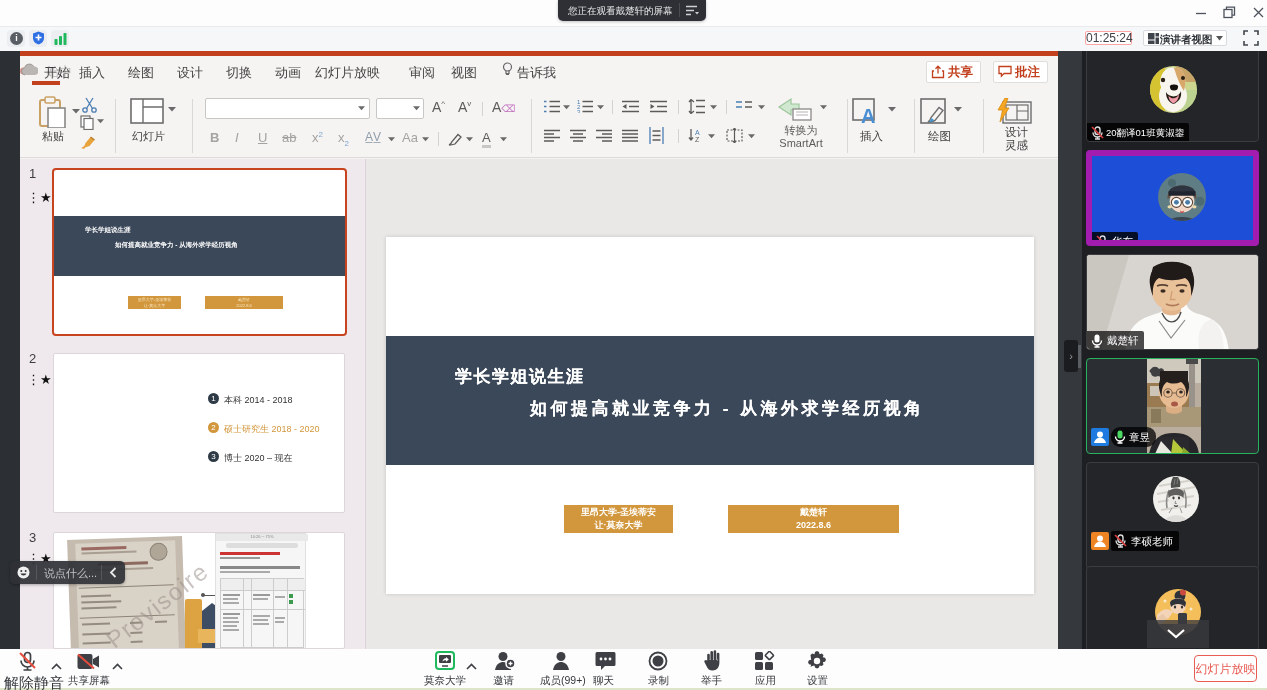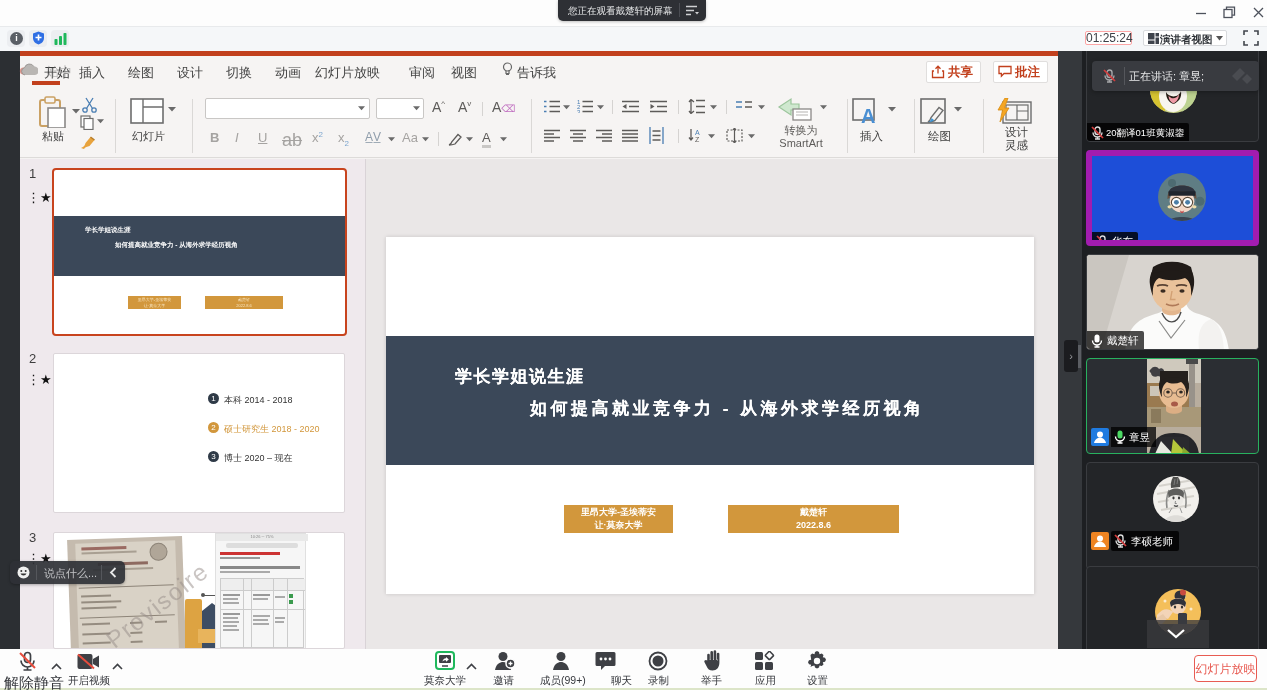--- a/index.html
+++ b/index.html
@@ -171,21 +171,21 @@
         <path d="M0 0l4 4.5L8 0z" fill="#6a6a6a"></path>
       </svg>
     <div class="abs" style="left:412px;top:3px;font-size:14px;color:#5d5b59">A<sup style="font-size:8px">^</sup></div>
     <div class="abs" style="left:438px;top:3px;font-size:14px;color:#5d5b59">A<sup style="font-size:8px">v</sup></div>
     <div class="abs" style="left:462px;top:6px;width:1px;height:14px;background:#d5d3d1"></div>
     <div class="abs" style="left:472px;top:3px;font-size:14px;color:#5d5b59">A<span style="color:#c06fc0;font-size:10px">⌫</span></div>
 
     <div class="abs" style="left:190px;top:34px;font-size:13px;font-weight:bold;color:#a5a3a1">B</div>
     <div class="abs" style="left:215px;top:34px;font-size:13px;font-style:italic;color:#a5a3a1">I</div>
     <div class="abs" style="left:238px;top:34px;font-size:13px;text-decoration:underline;color:#a5a3a1">U</div>
-    <div class="abs" style="left:262px;top:34px;font-size:18px;text-decoration:line-through;color:#a5a3a1">ab</div>
+    <div class="abs" style="left:262px;top:34px;font-size:13px;text-decoration:line-through;color:#a5a3a1">ab</div>
     <div class="abs" style="left:292px;top:34px;font-size:13px;color:#a5a3a1">x<sup style="font-size:8px;color:#7da6cf">2</sup></div>
     <div class="abs" style="left:318px;top:34px;font-size:13px;color:#a5a3a1">x<sub style="font-size:8px;color:#7da6cf">2</sub></div>
     <div class="abs" style="left:345px;top:34px;font-size:12px;color:#8f9dab">A̲V̲</div>
     <svg class="abs" style="left:368px;top:41px" width="7" height="5" viewBox="0 0 8 5">
         <path d="M0 0l4 4.5L8 0z" fill="#6a6a6a"></path>
       </svg>
     <div class="abs" style="left:382px;top:34px;font-size:13px;color:#a5a3a1">Aa</div>
     <svg class="abs" style="left:402px;top:41px" width="7" height="5" viewBox="0 0 8 5">
         <path d="M0 0l4 4.5L8 0z" fill="#6a6a6a"></path>
       </svg>
@@ -566,21 +566,21 @@
       <path d="M14 82l12 13H8z" fill="#e8e8e0"></path>
       <path d="M26 80l14 15H24z" fill="#b5c83a"></path>
       <path d="M36 88l8 7h-9z" fill="#8aa82e"></path>
     </svg>
     <div class="abs" style="left:4px;top:69px;width:18px;height:18px;background:#1f7be0;border-radius:2px">
       <svg width="18" height="18" viewBox="0 0 18 18">
           <circle cx="9" cy="6.5" r="3" fill="#fff"></circle>
           <path d="M3 15c1-4 4-5.5 6-5.5s5 1.5 6 5.5z" fill="#fff"></path>
         </svg>
     </div>
-    <div class="abs" style="left:24px;top:68px;height:20px;background:rgba(0,0,0,.75);color:#fff;font-size:10.5px;line-height:20px;padding:0 6px 0 18px;border-radius:0">章昱</div>
+    <div class="abs" style="left:24px;top:68px;height:20px;background:rgba(0,0,0,.75);color:#fff;font-size:10.5px;line-height:20px;padding:0 6px 0 18px;border-radius:9px">章昱</div>
     <svg class="abs" style="left:27px;top:71px" width="12" height="14" viewBox="0 0 12 14">
         <g fill="none" stroke="#fff" stroke-width="1.4">
           <path d="M1.5 6.5a4.5 4.5 0 009 0M6 11v2M3.5 13h5"></path>
         </g>
         <rect x="3.5" y="0.5" width="5" height="8" rx="2.5" fill="#4cd964"></rect>
       </svg>
   </div>
 
   <div class="abs" style="left:4px;top:411px;width:173px;height:108px;background:#232528;border:1px solid #3a3c40;border-radius:4px;overflow:hidden">
     <div class="abs" style="left:66px;top:13px;width:46px;height:46px;border-radius:50%;background:#f2f0ec;overflow:hidden">
@@ -633,37 +633,20 @@
         <path d="M0 35h46v11H0z" fill="#6a6258"></path>
         <path d="M0 35h19l-8 11H0z" fill="#5a5248"></path>
       </svg>
     </div>
     <div class="abs" style="left:60px;top:53px;width:62px;height:28px;background:rgba(58,58,62,.78)"></div>
     <svg class="abs" style="left:80px;top:62px" width="18" height="10" viewBox="0 0 18 10">
         <path d="M1 1l8 7 8-7" stroke="#fff" stroke-width="2.2" fill="none"></path>
       </svg>
   </div>
 
-  <div class="abs" style="left:10px;top:10px;width:167px;height:30px;background:#393b40;border-radius:4px;box-shadow:0 1px 4px rgba(0,0,0,.3)">
-    <svg class="abs" style="left:10px;top:8px" width="15" height="14" viewBox="0 0 15 14">
-        <g fill="none" stroke="#a8a9ab" stroke-width="1.4">
-          <rect x="5" y="1" width="5" height="7.5" rx="2.5"></rect>
-          <path d="M3 6.5a4.5 4.5 0 009 0M7.5 11v2M5 13h5"></path>
-        </g>
-        <path d="M2 1l11 11" stroke="#d23c3c" stroke-width="1.7"></path>
-      </svg>
-    <div class="abs" style="left:32px;top:6px;width:1px;height:18px;background:#55575c"></div>
-    <div class="abs" style="left:37px;top:8px;color:#e6e7e8;font-size:11px">正在讲话: 章昱;</div>
-    <svg class="abs" style="left:138px;top:5px" width="24" height="20" viewBox="0 0 24 20">
-        <g fill="#4a4c51">
-          <path d="M2 10L10 2l5 5-8 8z"></path>
-          <path d="M12 13l5-5 5 5-5 5z"></path>
-        </g>
-      </svg>
-  </div>
 </div>
 
 <div class="abs" style="left:0;top:649px;width:1267px;height:39px;background:#fdfdfd"></div>
 <div class="abs" style="left:0;top:688px;width:1267px;height:2px;background:#dce5c8"></div>
 
 <svg class="abs" style="left:17px;top:651px" width="21" height="21" viewBox="0 0 21 21">
     <g fill="none" stroke="#3e4045" stroke-width="1.7">
       <rect x="7.5" y="1.5" width="6" height="10" rx="3"></rect>
       <path d="M4 9.5a6.5 6.5 0 0013 0M10.5 16v3M6.5 19h8"></path>
     </g>
@@ -672,21 +655,21 @@
 <div class="abs" style="left:4px;top:674px;font-size:15px;color:#35373c">解除静音</div>
 <svg class="abs" style="left:51px;top:663px" width="11" height="7" viewBox="0 0 11 7">
     <path d="M1 6l4.5-4.5L10 6" stroke="#3e4045" stroke-width="1.6" fill="none"></path>
   </svg>
 
 <svg class="abs" style="left:77px;top:653px" width="23" height="17" viewBox="0 0 23 17">
     <rect x="0.5" y="1" width="15" height="15" rx="2" fill="#3e4045"></rect>
     <path d="M16 6l6-3.5v12L16 11z" fill="#3e4045"></path>
     <path d="M1 1.5l16 14" stroke="#e84c3d" stroke-width="2"></path>
   </svg>
-<div class="abs" style="left:68px;top:674px;font-size:10.5px;color:#35373c">开启视频</div>
+<div class="abs" style="left:68px;top:674px;font-size:10.5px;color:#35373c">共享屏幕</div>
 <svg class="abs" style="left:112px;top:663px" width="11" height="7" viewBox="0 0 11 7">
     <path d="M1 6l4.5-4.5L10 6" stroke="#3e4045" stroke-width="1.6" fill="none"></path>
   </svg>
 
 <div class="abs" style="left:435px;top:651px;width:20px;height:19px;border:2px solid #1fb85c;border-radius:4px;background:#fff">
   <svg width="16" height="15" viewBox="0 0 16 15">
       <rect x="2" y="2" width="12" height="8" rx="1" fill="#3e4045"></rect>
       <path d="M5.5 8.5c.3-1.8 1.5-3 3.5-3.2V4l2.8 2.4L9 8.8V7.3c-1.6 0-2.7.4-3.5 1.2z" fill="#fff"></path>
       <path d="M5 13h6" stroke="#3e4045" stroke-width="1.5"></path>
     </svg>
@@ -709,21 +692,21 @@
     <path d="M2 19c1-6 5-8 8-8s7 2 8 8z" fill="#3e4045"></path>
   </svg>
 <div class="abs" style="left:540px;top:674px;font-size:10.5px;color:#35373c">成员(99+)</div>
 
 <svg class="abs" style="left:595px;top:651px" width="21" height="20" viewBox="0 0 21 20">
     <path d="M2 1h17a1.5 1.5 0 011.5 1.5v11a1.5 1.5 0 01-1.5 1.5h-9l-4 4v-4H2A1.5 1.5 0 01.5 13.5v-11A1.5 1.5 0 012 1z" fill="#3e4045"></path>
     <circle cx="6" cy="8" r="1.4" fill="#fff"></circle>
     <circle cx="10.5" cy="8" r="1.4" fill="#fff"></circle>
     <circle cx="15" cy="8" r="1.4" fill="#fff"></circle>
   </svg>
-<div class="abs" style="left:611px;top:674px;font-size:10.5px;color:#35373c">聊天</div>
+<div class="abs" style="left:593px;top:674px;font-size:10.5px;color:#35373c">聊天</div>
 
 <svg class="abs" style="left:648px;top:651px" width="20" height="20" viewBox="0 0 20 20">
     <circle cx="10" cy="10" r="8.5" fill="none" stroke="#3e4045" stroke-width="1.8"></circle>
     <circle cx="10" cy="10" r="5.5" fill="#3e4045"></circle>
   </svg>
 <div class="abs" style="left:648px;top:674px;font-size:10.5px;color:#35373c">录制</div>
 
 <svg class="abs" style="left:703px;top:650px" width="18" height="21" viewBox="0 0 18 21">
     <path d="M4.2 10.5V5a1.3 1.3 0 012.6 0v4.5h.6V2.2a1.3 1.3 0 012.6 0V9.5h.6V1.5a1.3 1.3 0 012.6 0V10h.6V4a1.3 1.3 0 012.6 0v8.5c0 5-2.8 8-6.8 8-3.2 0-5-1.6-6-4.3L1.4 12c-.6-1.6 1.6-2.8 2.8-1.5z" fill="#3e4045"></path>
     <path d="M6.8 9.5h.6M10.4 9.5h.6M14 10h.6" stroke="#fdfdfd" stroke-width="1.1"></path>

